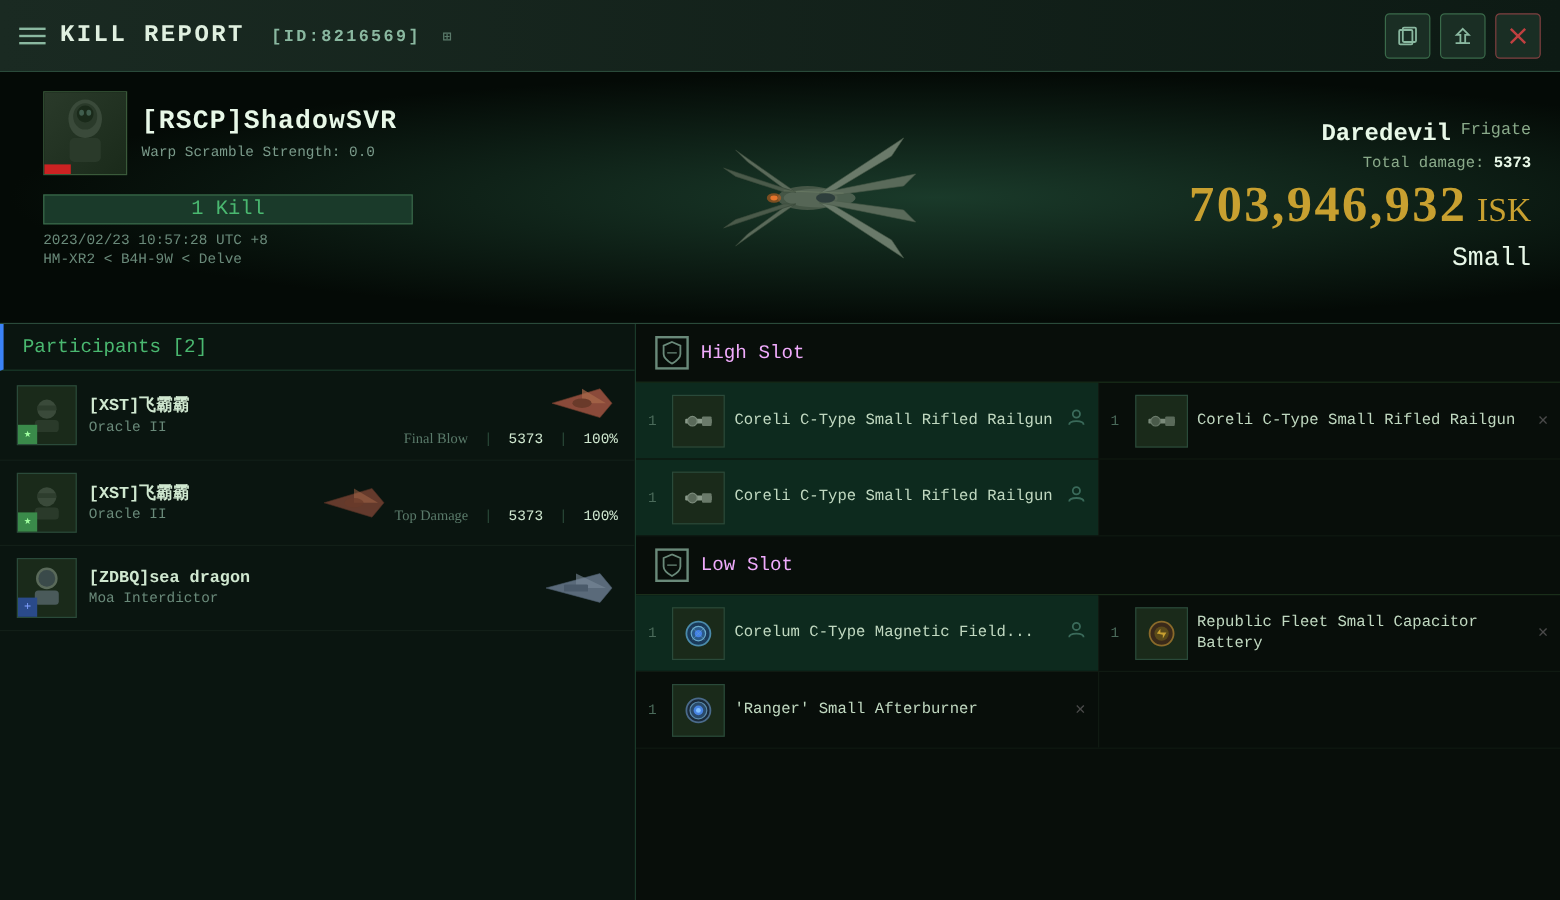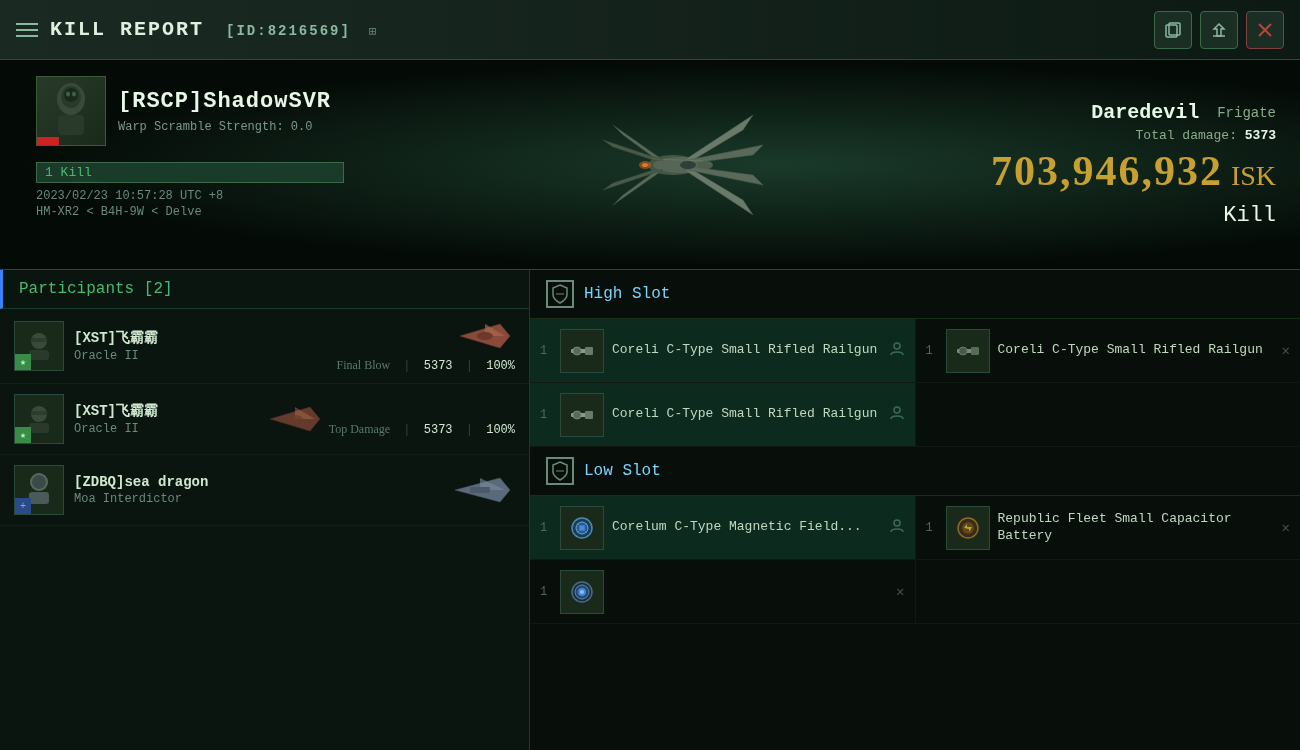--- a/index.html
+++ b/index.html
@@ -97,23 +97,24 @@
       font-size: 22px; font-weight: bold; color: #e8f8e8; letter-spacing: 1px;
     }
     .pilot-warp {
       font-size: 12px; color: #7a9a8a; margin-top: 6px;
     }
     .kill-badge {
       display: inline-block;
       background: #1a3a2a;
       border: 1px solid #3a6a4a;
       color: #4ab870;
-      font-size: 13px;
+      font-size: 17px;
       padding: 2px 8px;
       margin-top: 8px;
+      text-align: center;
     }
     .kill-info {
       font-size: 12px; color: #6a8a7a; margin-top: 6px;
     }
     .kill-location {
       font-size: 12px; color: #6a8a7a; margin-top: 2px;
     }
 
     .banner-ship {
       flex: 1;
@@ -123,21 +124,21 @@
 
     .banner-right {
       display: flex; flex-direction: column;
       align-items: flex-end;
       justify-content: center;
       padding: 16px 24px;
       z-index: 1;
       min-width: 300px;
     }
     .ship-class-row {
-      display: flex; align-items: center; gap: 18px;
+      display: flex; align-items: flex-start; gap: 8px;
       margin-bottom: 4px;
     }
     .ship-class-name {
       font-size: 20px; color: #e8f8e8; font-weight: bold;
     }
     .ship-class-type {
       font-size: 14px; color: #8aaa8a;
     }
     .total-damage-row {
       font-size: 13px; color: #8aaa8a; margin-bottom: 4px;
@@ -222,21 +223,21 @@
 
     
     .slots-panel {
       flex: 1;
       background: #080e0a;
       overflow-y: auto;
     }
     .slot-section-header {
       display: flex; align-items: center; gap: 10px;
       padding: 10px 16px;
-      font-size: 16px; color: #7dd3fc;
+      font-size: 16px; color: #f0abfc;
       border-bottom: 1px solid #1a2e1a;
     }
     .slot-shield-icon {
       width: 28px; height: 28px;
       border: 2px solid #6a8a7a;
       display: flex; align-items: center; justify-content: center;
       font-size: 12px; color: #6a8a7a;
     }
 
     .slot-row {
@@ -390,21 +391,21 @@
       <span class="ship-class-type">Frigate</span>
     </div>
     <div class="total-damage-row">
       <span>Total damage:</span>
       <span class="total-damage-val">5373</span>
     </div>
     <div style="display:flex; align-items:baseline;font-family:Liberation Serif, serif;">
       <span class="isk-value">703,946,932</span>
       <span class="isk-label">ISK</span>
     </div>
-    <div class="kill-type-label">Kill</div>
+    <div class="kill-type-label">Small</div>
   </div>
 </div>
 
 <div class="main-content">
 
   <div class="participants-panel">
     <div class="section-header">
       <span>Participants [2]</span>
     </div>
 
@@ -604,20 +605,21 @@
       <div class="slot-item">
         <span class="slot-num">1</span>
         <div class="slot-icon">
           <svg width="30" height="30" viewBox="0 0 30 30" fill="none">
             <circle cx="15" cy="15" r="10" fill="#1a2a3a" stroke="#4a6a8a" stroke-width="1.5"></circle>
             <circle cx="15" cy="15" r="7" fill="#2a4a6a" stroke="#5a8aaa" stroke-width="1"></circle>
             <circle cx="15" cy="15" r="4" fill="#4a8aee" opacity="0.9"></circle>
             <circle cx="15" cy="15" r="2" fill="#80c0ff"></circle>
           </svg>
         </div>
+        <div class="slot-name">'Ranger' Small Afterburner</div>
         <span class="slot-close-icon">✕</span>
       </div>
       <div class="slot-item right">
       </div>
     </div>
 
   </div>
 </div>
 
 </body></html>

